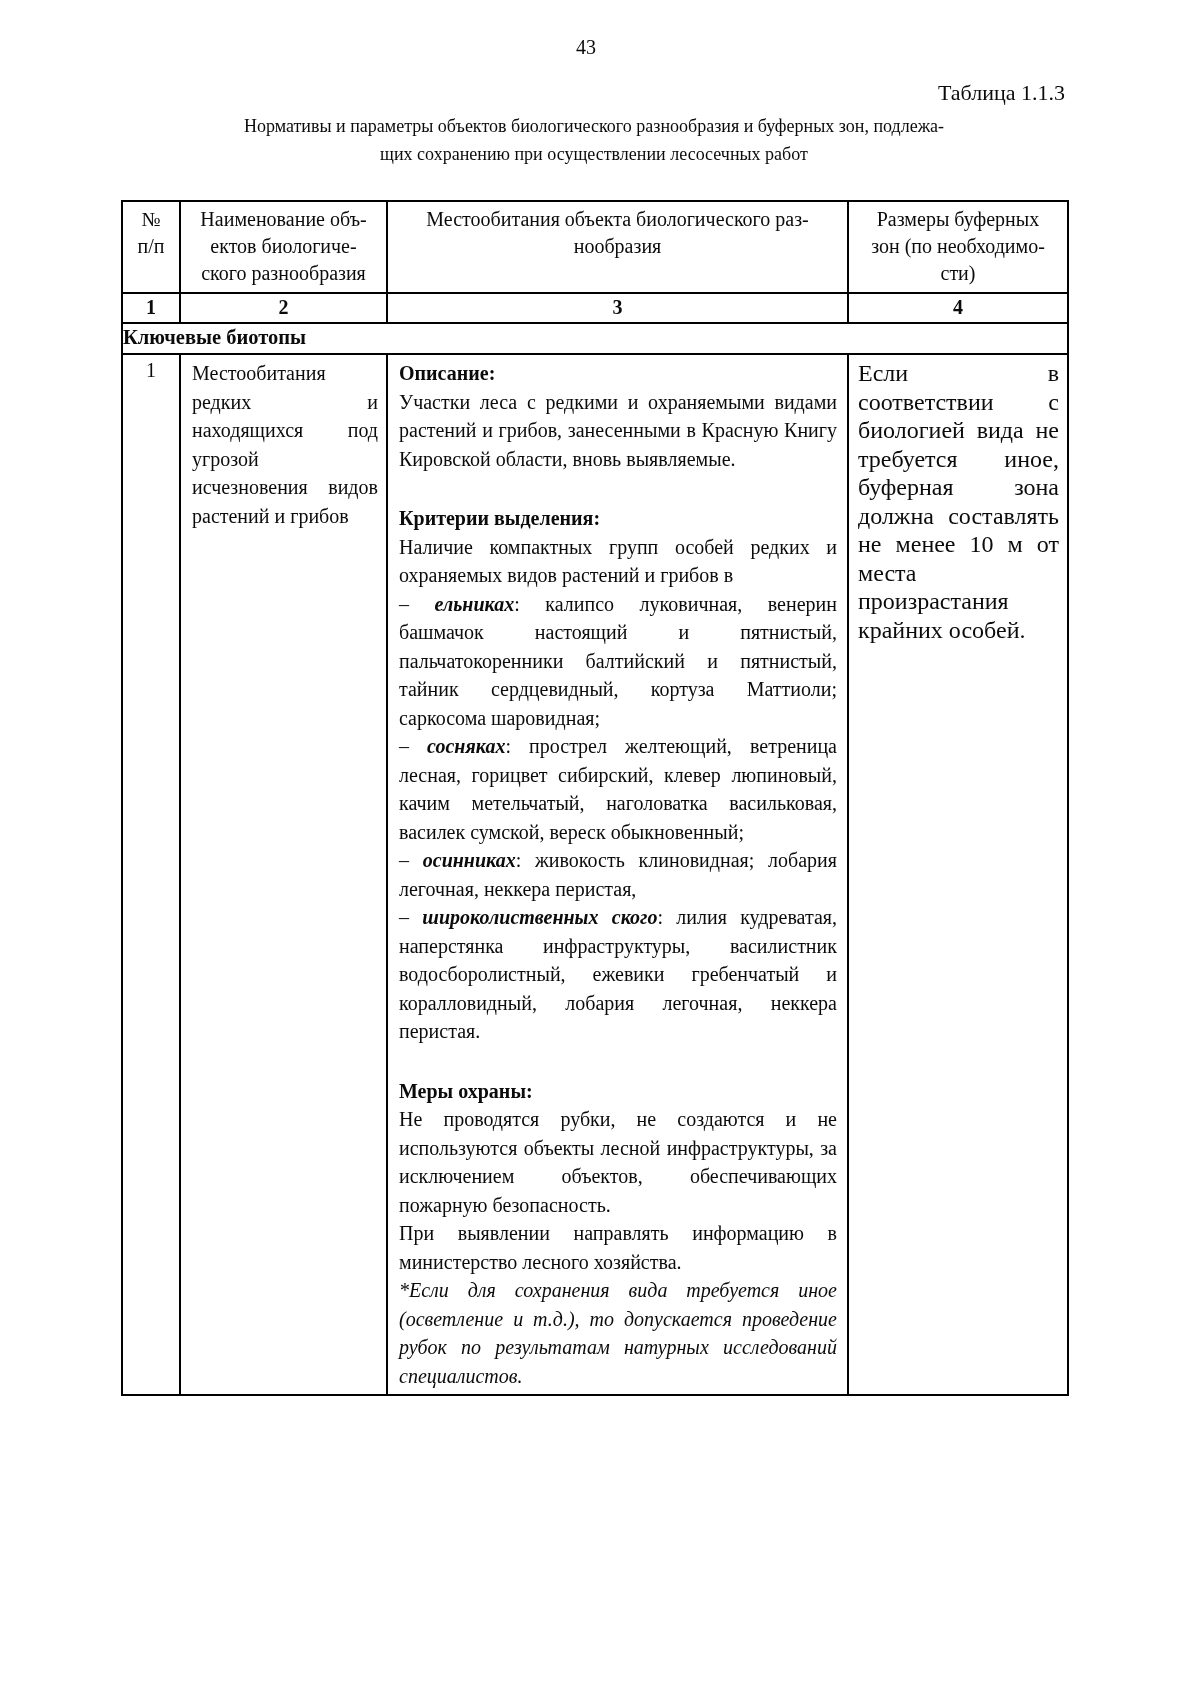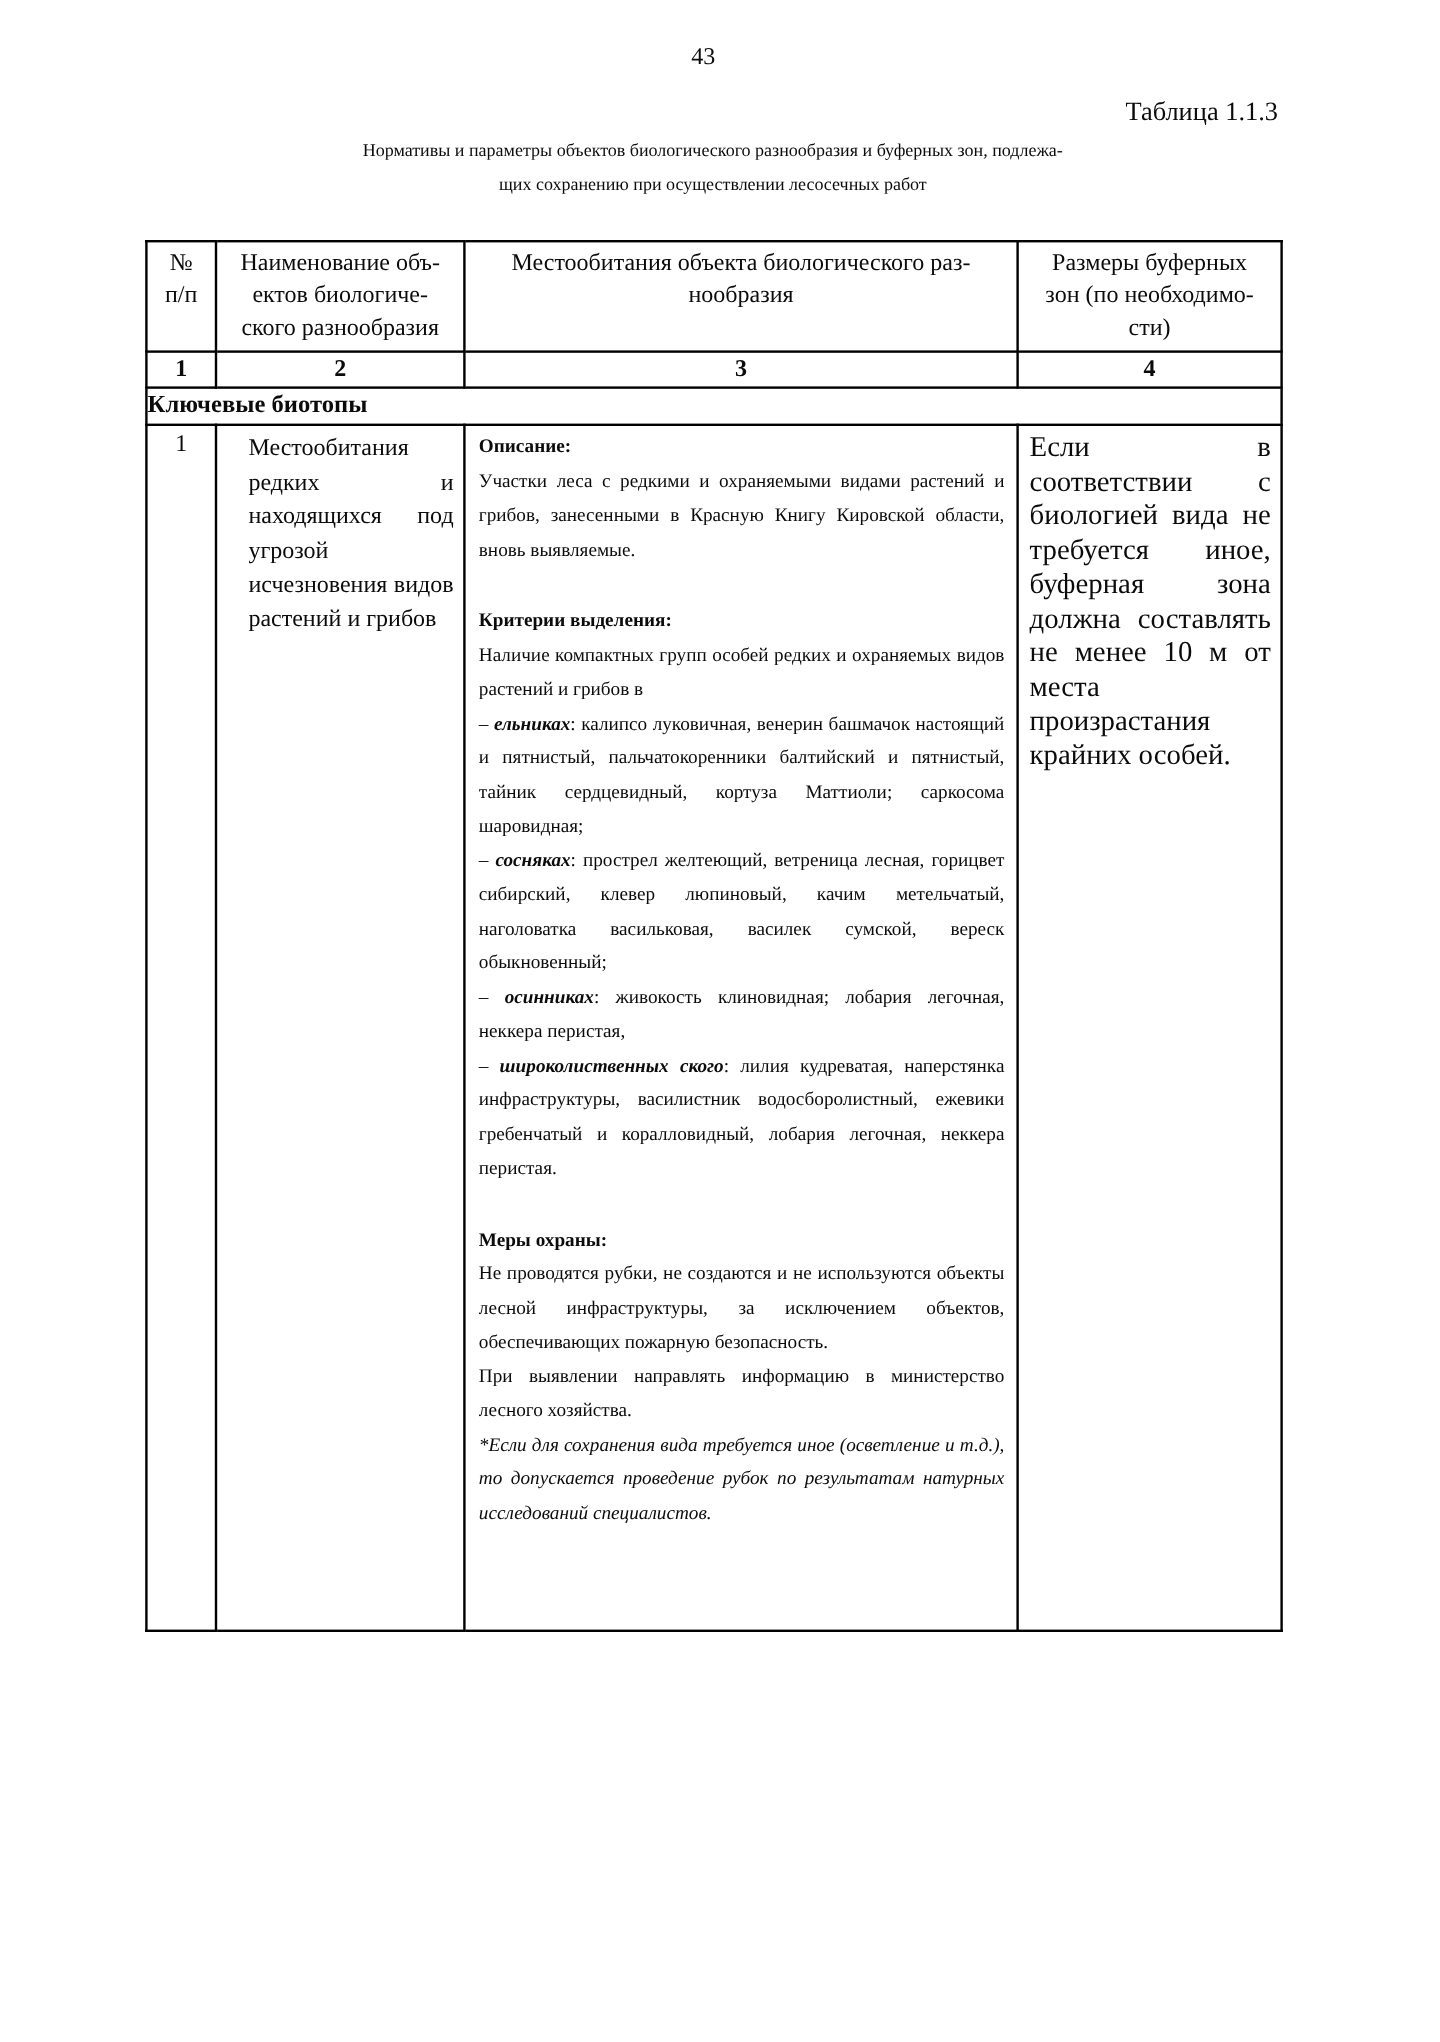--- a/index.html
+++ b/index.html
@@ -16,21 +16,21 @@
   .page-number {
     position: absolute; top: 36px; left: 0; width: 1172px;
     text-align: center; font-size: 20px;
   }
   .content { position: absolute; left: 121px; top: 80px; width: 946px; }
   .table-label { text-align: right; font-size: 22px; padding-right: 2px; }
   .doc-title {
     text-align: center;
     white-space: pre-line;
     margin-top: 6px;
-    font-size: 15px;
+    font-size: 18px;
     line-height: 28px;
     width: 100%;
   }
   table.main {
     border-collapse: collapse;
     table-layout: fixed;
     width: 946px;
     margin-top: 32px;
   }
   table.main td, table.main th {
@@ -54,29 +54,29 @@
   }
   tr.section-row td {
     font-weight: bold;
     font-size: 20.5px;
     padding: 0 0 2px 0;
     line-height: 27px;
   }
   tr.data-row { height: 1005px; }
   td.cell-num { text-align: center; padding-top: 4px; font-size: 20px; }
   td.cell-name {
-    padding: 4px 8px 4px 26px;
+    padding: 4px 8px 4px 11px;
     text-align: justify;
     line-height: 28.5px;
     font-size: 20px;
     margin-top: 34px;
   }
   td.cell-char {
     padding: 4px 10px 4px 11px;
-    font-size: 16px;
+    font-size: 20px;
     line-height: 28.5px;
   }
   td.cell-char .para { text-align: justify; }
   td.cell-char .para.gap { margin-top: 31px; }
   td.cell-buffer {
     padding: 4px 8px 4px 9px;
     text-align: justify;
     line-height: 28.5px;
     font-size: 24px;
   }

